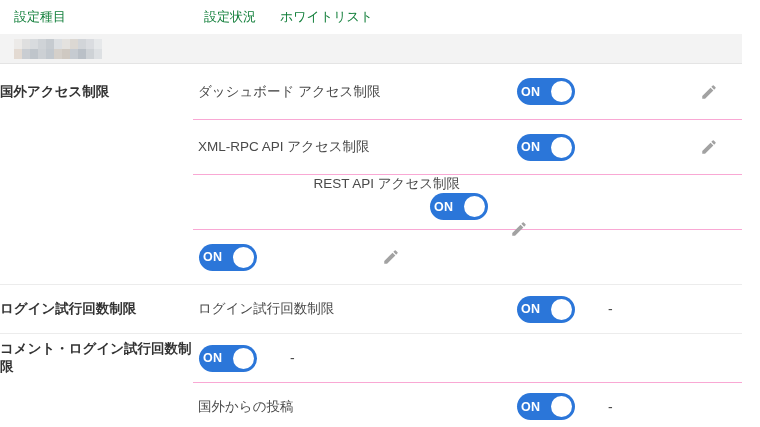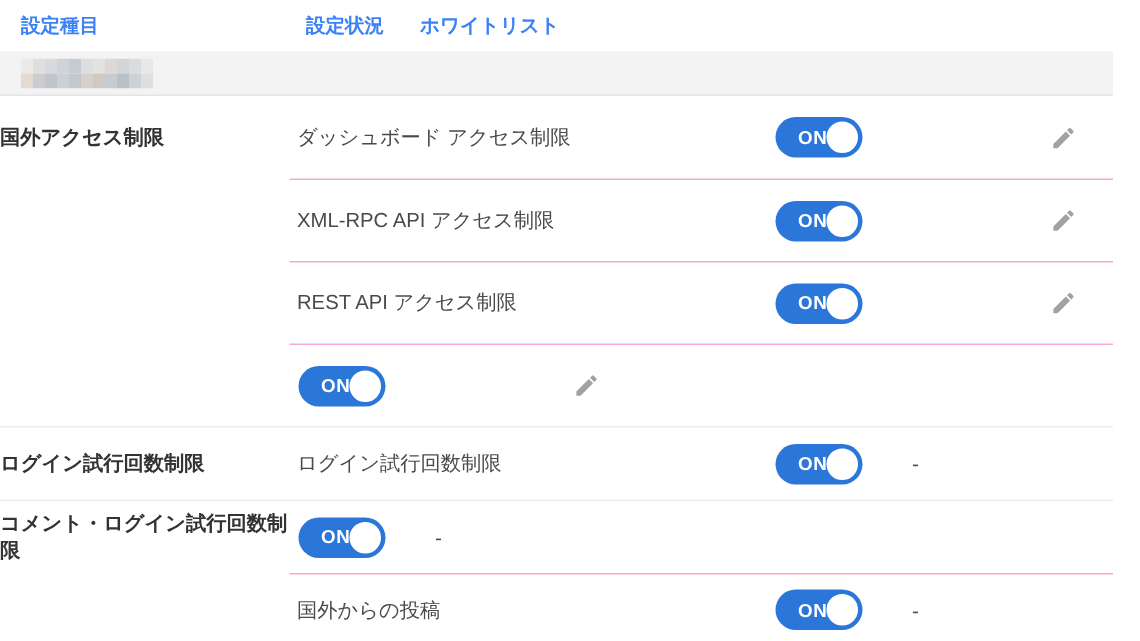--- a/index.html
+++ b/index.html
@@ -10,21 +10,21 @@
   *{box-sizing:border-box;margin:0;padding:0;}
   html,body{background:#fff;}
   body{
     width:760px;height:427px;overflow:hidden;
     font-family:"Liberation Sans","DejaVu Sans",sans-serif;
     color:#4d4d4d;
   }
   .table{width:742px;}
   
   .header-row{display:flex;height:34px;align-items:center;}
-  .hcell{font-size:13px;font-weight:bold;color:#3b82f6;}
+  .hcell{font-size:13px;font-weight:normal;color:#15803d;}
   .hc-cat{width:193px;padding-left:14px;flex:none;}
   .hc-item{width:318px;padding-left:5px;flex:none;}
   .hc-status{width:87px;padding-left:11px;flex:none;}
   .hc-wl{flex:1;}
   
   .redacted-bar{
     height:30px;background:var(--bar-bg);
     border-bottom:1px solid #e4e4e4;
     display:flex;align-items:center;
   }
@@ -45,21 +45,21 @@
   .item-row{display:flex;align-items:center;}
   .row-border{border-top:1px solid #f9a8d4;}
   .item-label{width:318px;flex:none;padding-left:5px;font-size:13.5px;color:#4a4a4a;}
   .status-cell{width:87px;flex:none;}
   .toggle{
     margin-left:6px;width:58px;height:27px;border-radius:14px;
     background:var(--toggle-blue);position:relative;
     display:flex;align-items:center;cursor:pointer;
   }
   .toggle-label{
-    color:#fff;font-weight:bold;font-size:12.5px;margin-left:15px;letter-spacing:.4px;
+    color:#fff;font-weight:bold;font-size:12.5px;margin-left:4px;letter-spacing:.4px;
   }
   .knob{
     position:absolute;right:3px;top:3px;width:21px;height:21px;border-radius:50%;background:#fff;
   }
   .whitelist-cell{flex:1;display:flex;align-items:center;}
   .edit-btn{margin-left:102px;width:18px;height:18px;display:inline-flex;cursor:pointer;}
   .edit-btn svg{width:18px;height:18px;fill:#a2a2a2;}
   .dash{margin-left:10px;font-size:14px;color:#4d4d4d;}
 </style>
 </head>
@@ -131,21 +131,21 @@
       </div>
     </div>
     <div class="whitelist-cell">
               <span class="edit-btn">
                 <svg viewBox="0 0 24 24">
                   <path d="M3 17.25V21h3.75L17.81 9.94l-3.75-3.75L3 17.25zM20.71 7.04c.39-.39.39-1.02 0-1.41l-2.34-2.34a.9959.9959 0 0 0-1.41 0l-1.83 1.83 3.75 3.75 1.83-1.83z"></path>
                 </svg>
               </span>
             </div>
   </div>
-          <div class="item-row row-border" style="height: 55px;">
+          <div class="item-row row-border" style="height: 55px; flex-direction: column;">
     <div class="item-label">REST API アクセス制限</div>
     <div class="status-cell">
       <div class="toggle">
         <span class="toggle-label">ON</span>
         <span class="knob"></span>
       </div>
     </div>
     <div class="whitelist-cell">
               <span class="edit-btn">
                 <svg viewBox="0 0 24 24">

